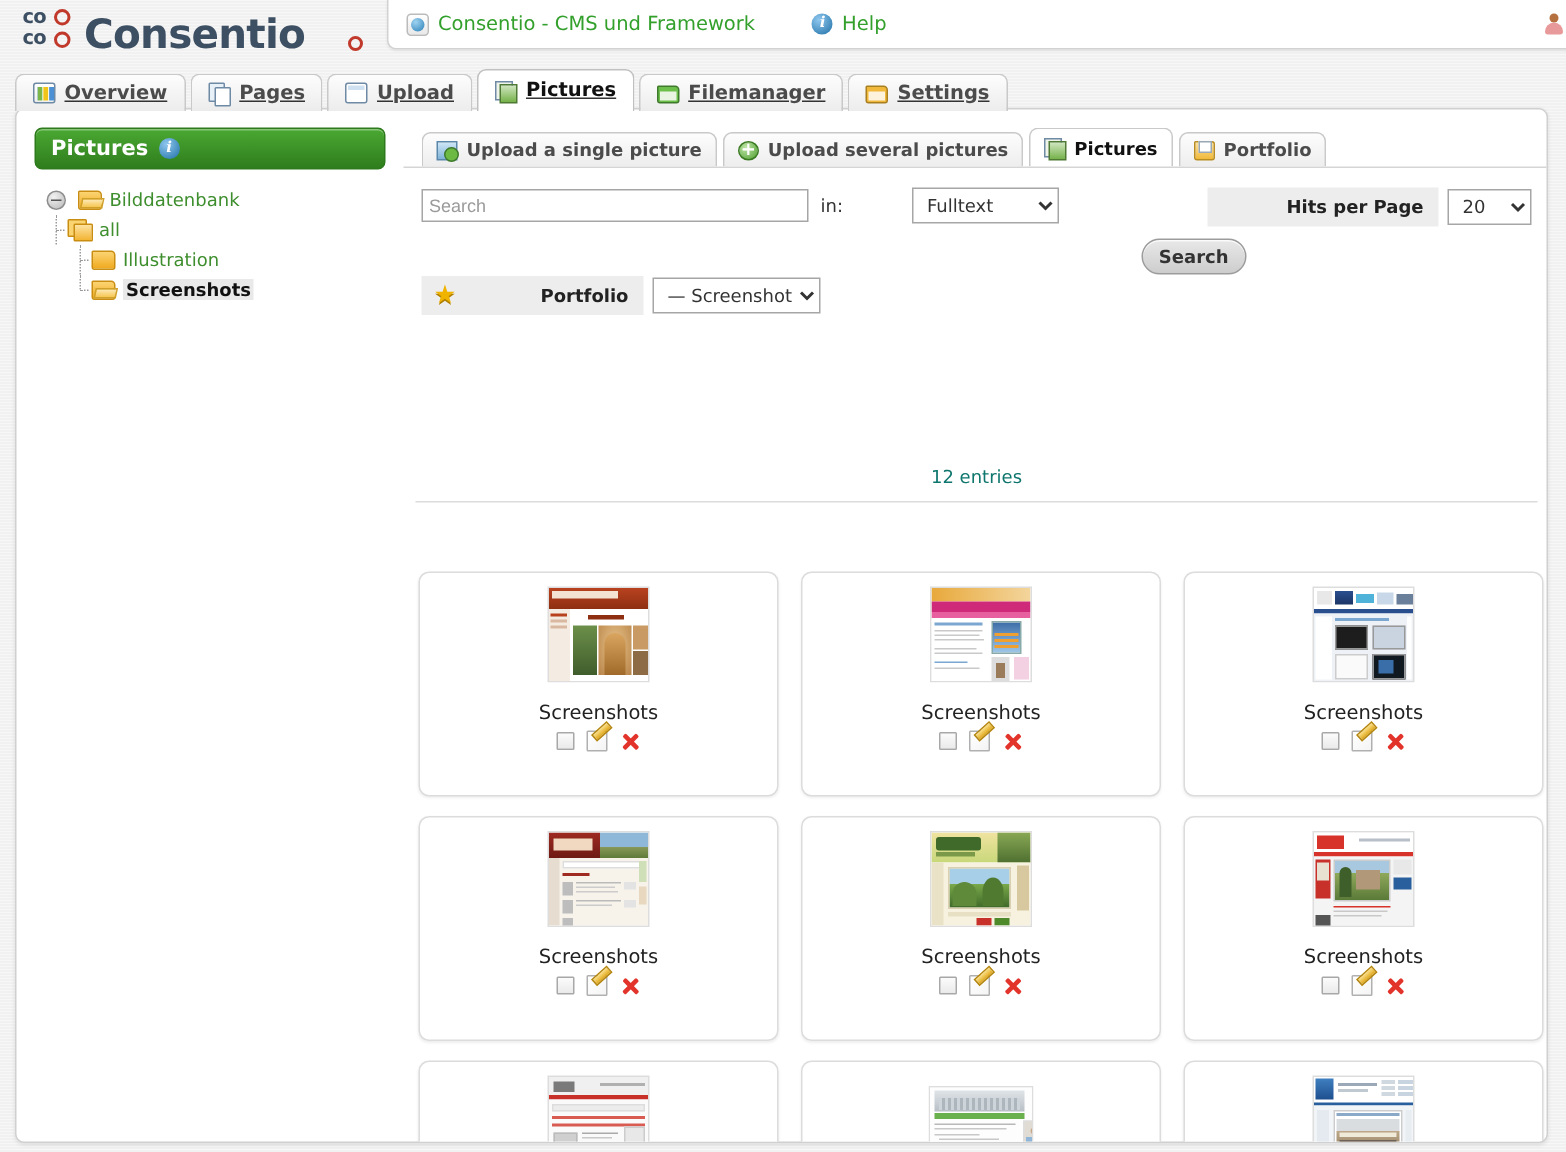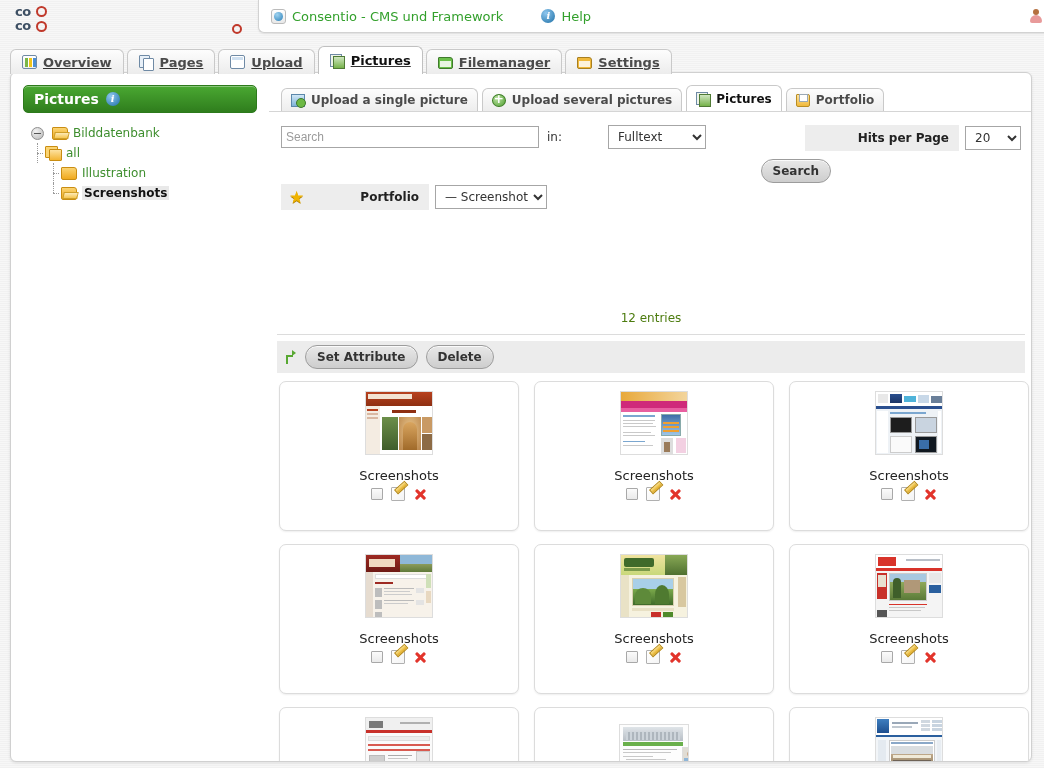--- a/index.html
+++ b/index.html
@@ -481,21 +481,21 @@
     font-size: 12px; font-weight: bold;
     color: #333;
     cursor: pointer;
     box-shadow: inset 0 1px 0 rgba(255,255,255,0.8);
   }
   .searchbtn { position: absolute; right: 202px; top: 86px; }
 
   .entries {
     position: absolute; left: 0; top: 238px;
     width: 764px; text-align: center;
-    font-size: 12px; color: #4d7c0f;
+    font-size: 12px; color: #0f766e;
   }
   .hr {
     position: absolute; left: 8px; top: 261px;
     width: 748px;
     border-top: 1px solid #dcdcdc;
   }
   .actionbar {
     position: absolute; left: 8px; top: 268px;
     width: 748px; height: 32px;
     background: #ececec;
@@ -600,20 +600,21 @@
 
 <div class="page">
 
   <div class="topbar">
     <div class="logo">
       <div class="logo-co">
         <span>co</span><br><span>co</span>
       </div>
       <div class="logo-o-ring" style="left:26px; top:4px;"></div>
       <div class="logo-o-ring" style="left:26px; top:19px;"></div>
+      <div class="logo-text">Consentio</div>
       <div class="logo-o-ring" style="left:222px; top:22px; width:10px; height:10px;"></div>
     </div>
 
     <div class="headerbar">
       <div class="hb-item">
         <span class="icon-globe"></span>
         <span class="hb-link">Consentio - CMS und Framework</span>
       </div>
       <div class="hb-item" style="margin-left:38px;">
         <span class="icon-info">i</span>
@@ -744,27 +745,20 @@
         <select class="sselect" style="width:56px;margin-left:6px;">
           <option>20</option>
         </select>
       </div>
 
       <div class="btn searchbtn">Search</div>
 
       <div class="entries">12 entries</div>
       <div class="hr"></div>
 
-      <div class="actionbar">
-        <span class="arrow-ic">
-            <span class="arrow-head"></span>
-          </span>
-        <span class="btn">Set Attribute</span>
-        <span class="btn">Delete</span>
-      </div>
 
       <div class="grid">
 
         <div class="card">
           <div class="thumbwrap">
             <div class="thumb">
               <div class="t-blk" style="left:0;top:0;right:0;height:14px;background:linear-gradient(#b8421f,#8e2f12)"></div>
               <div class="t-blk" style="left:2px;top:2px;width:44px;height:5px;background:#f3e3d2"></div>
               <div class="t-blk" style="left:0;top:14px;width:14px;bottom:0;background:#f4ece2"></div>
               <div class="t-blk" style="left:1px;top:17px;width:11px;height:2px;background:#b8421f"></div>

